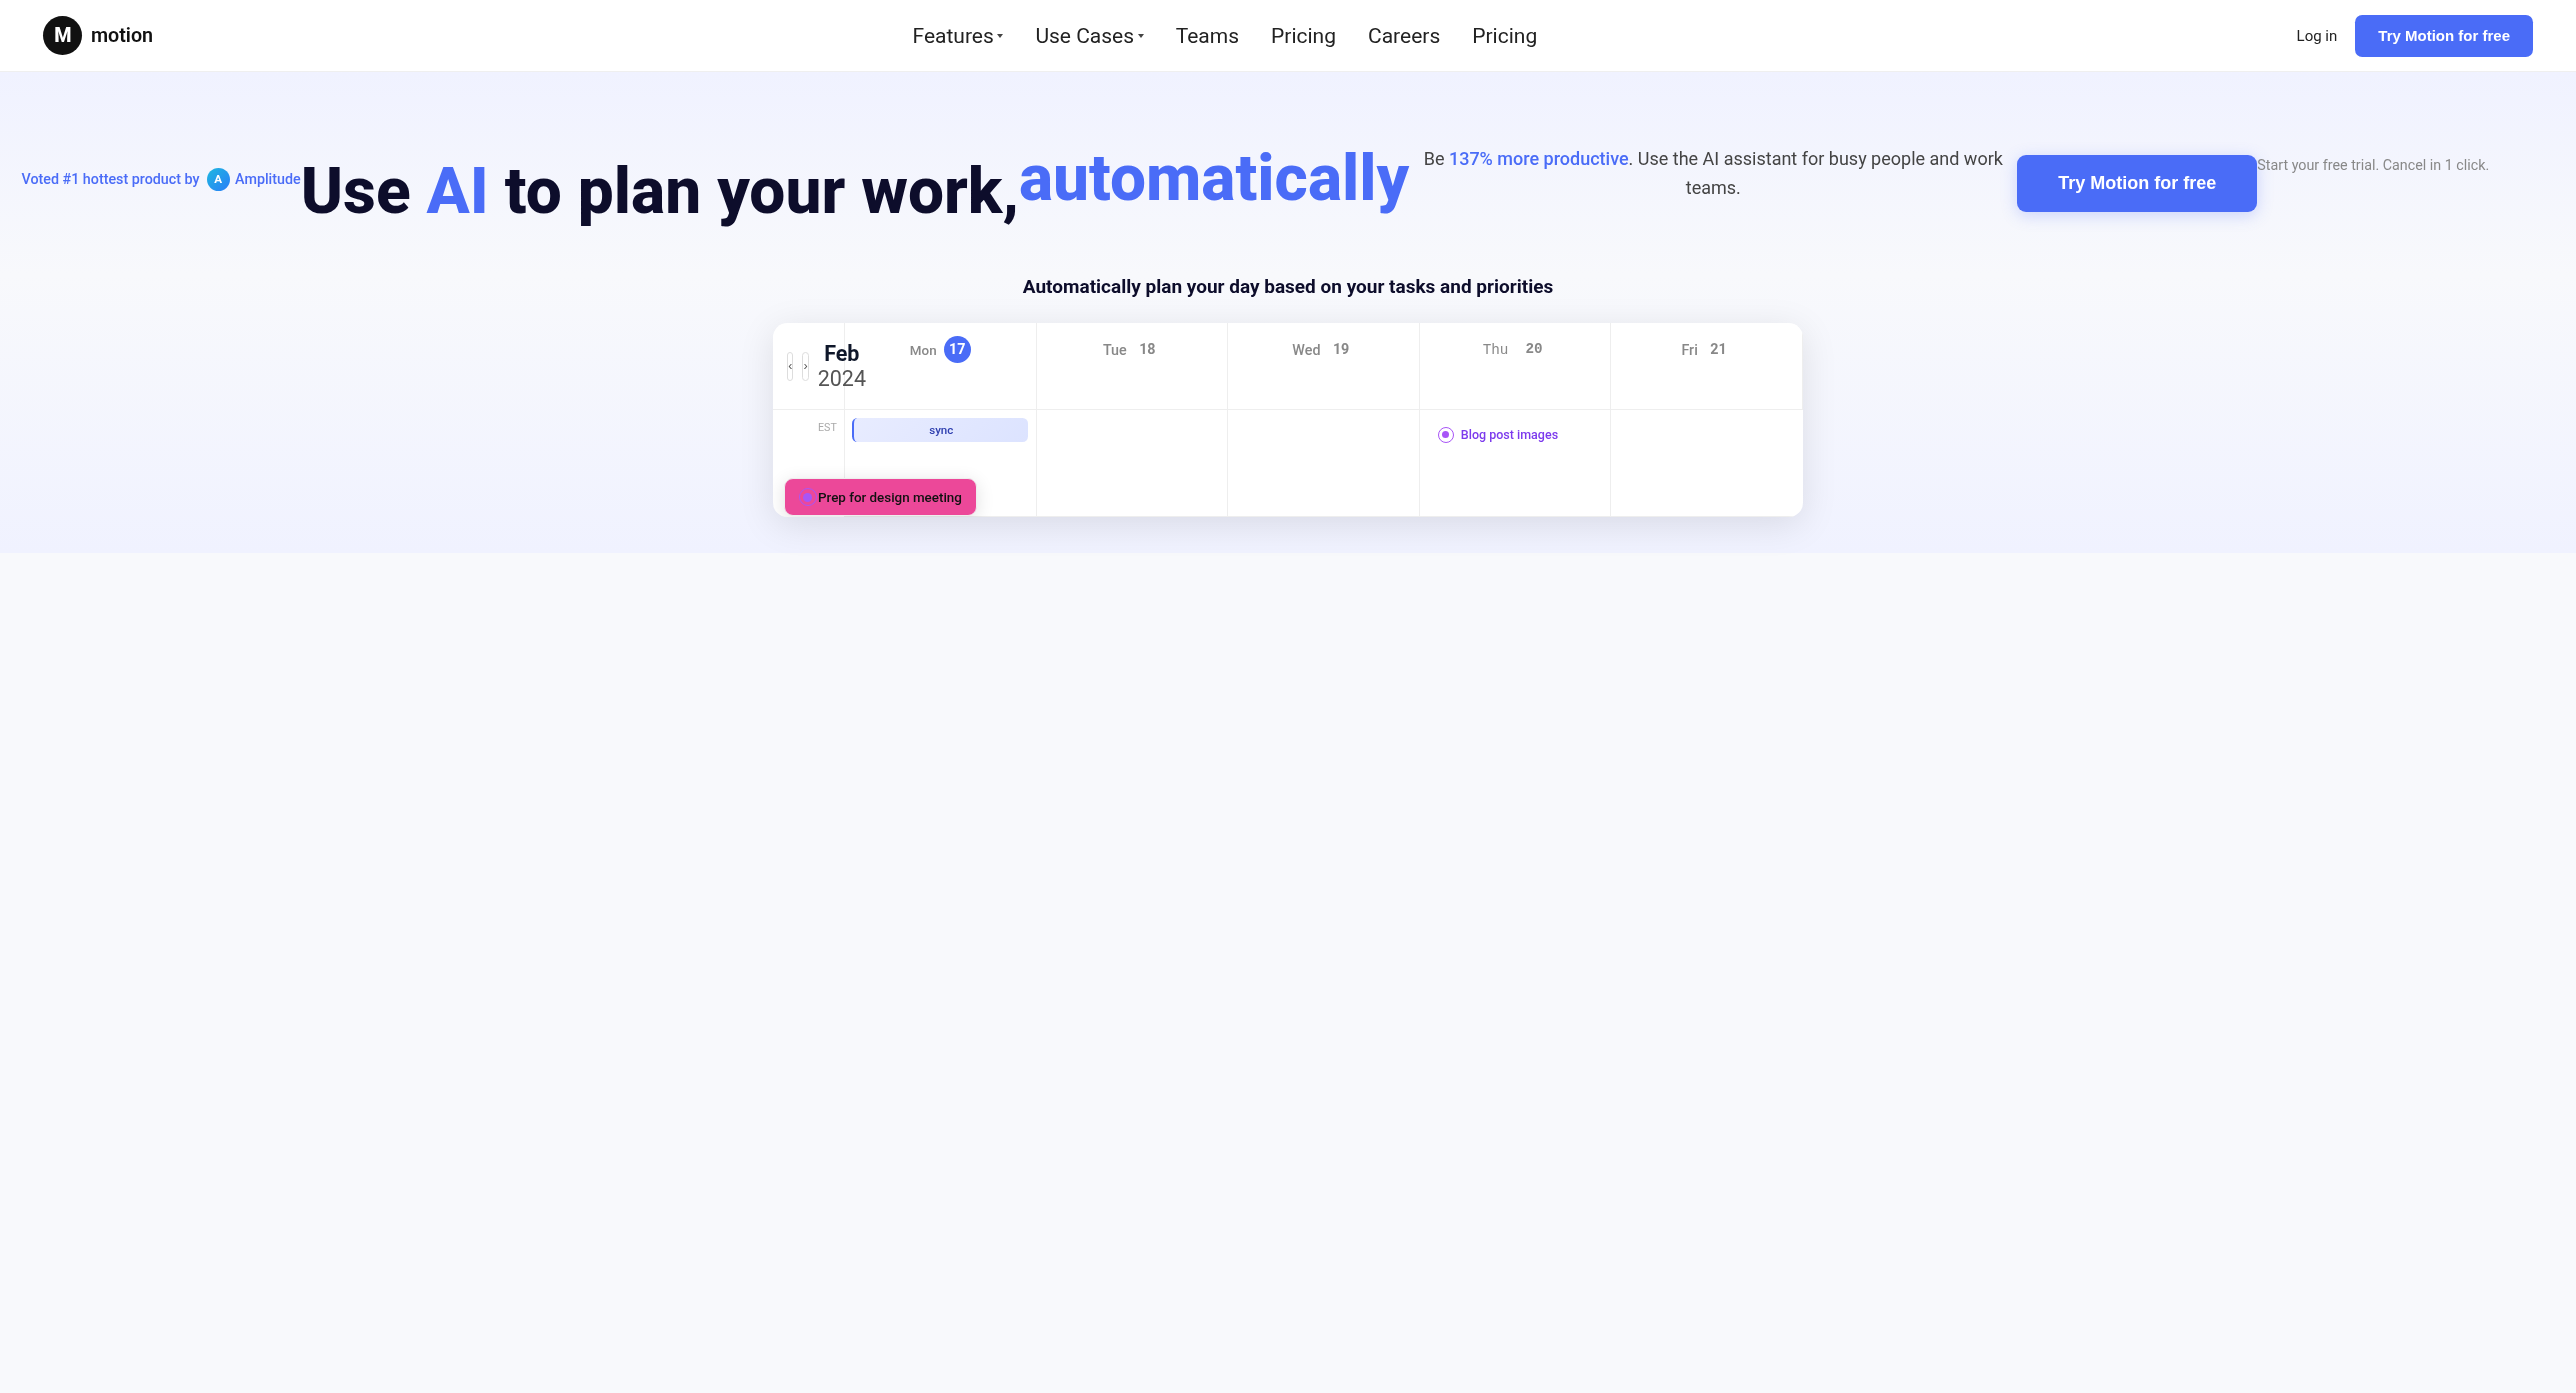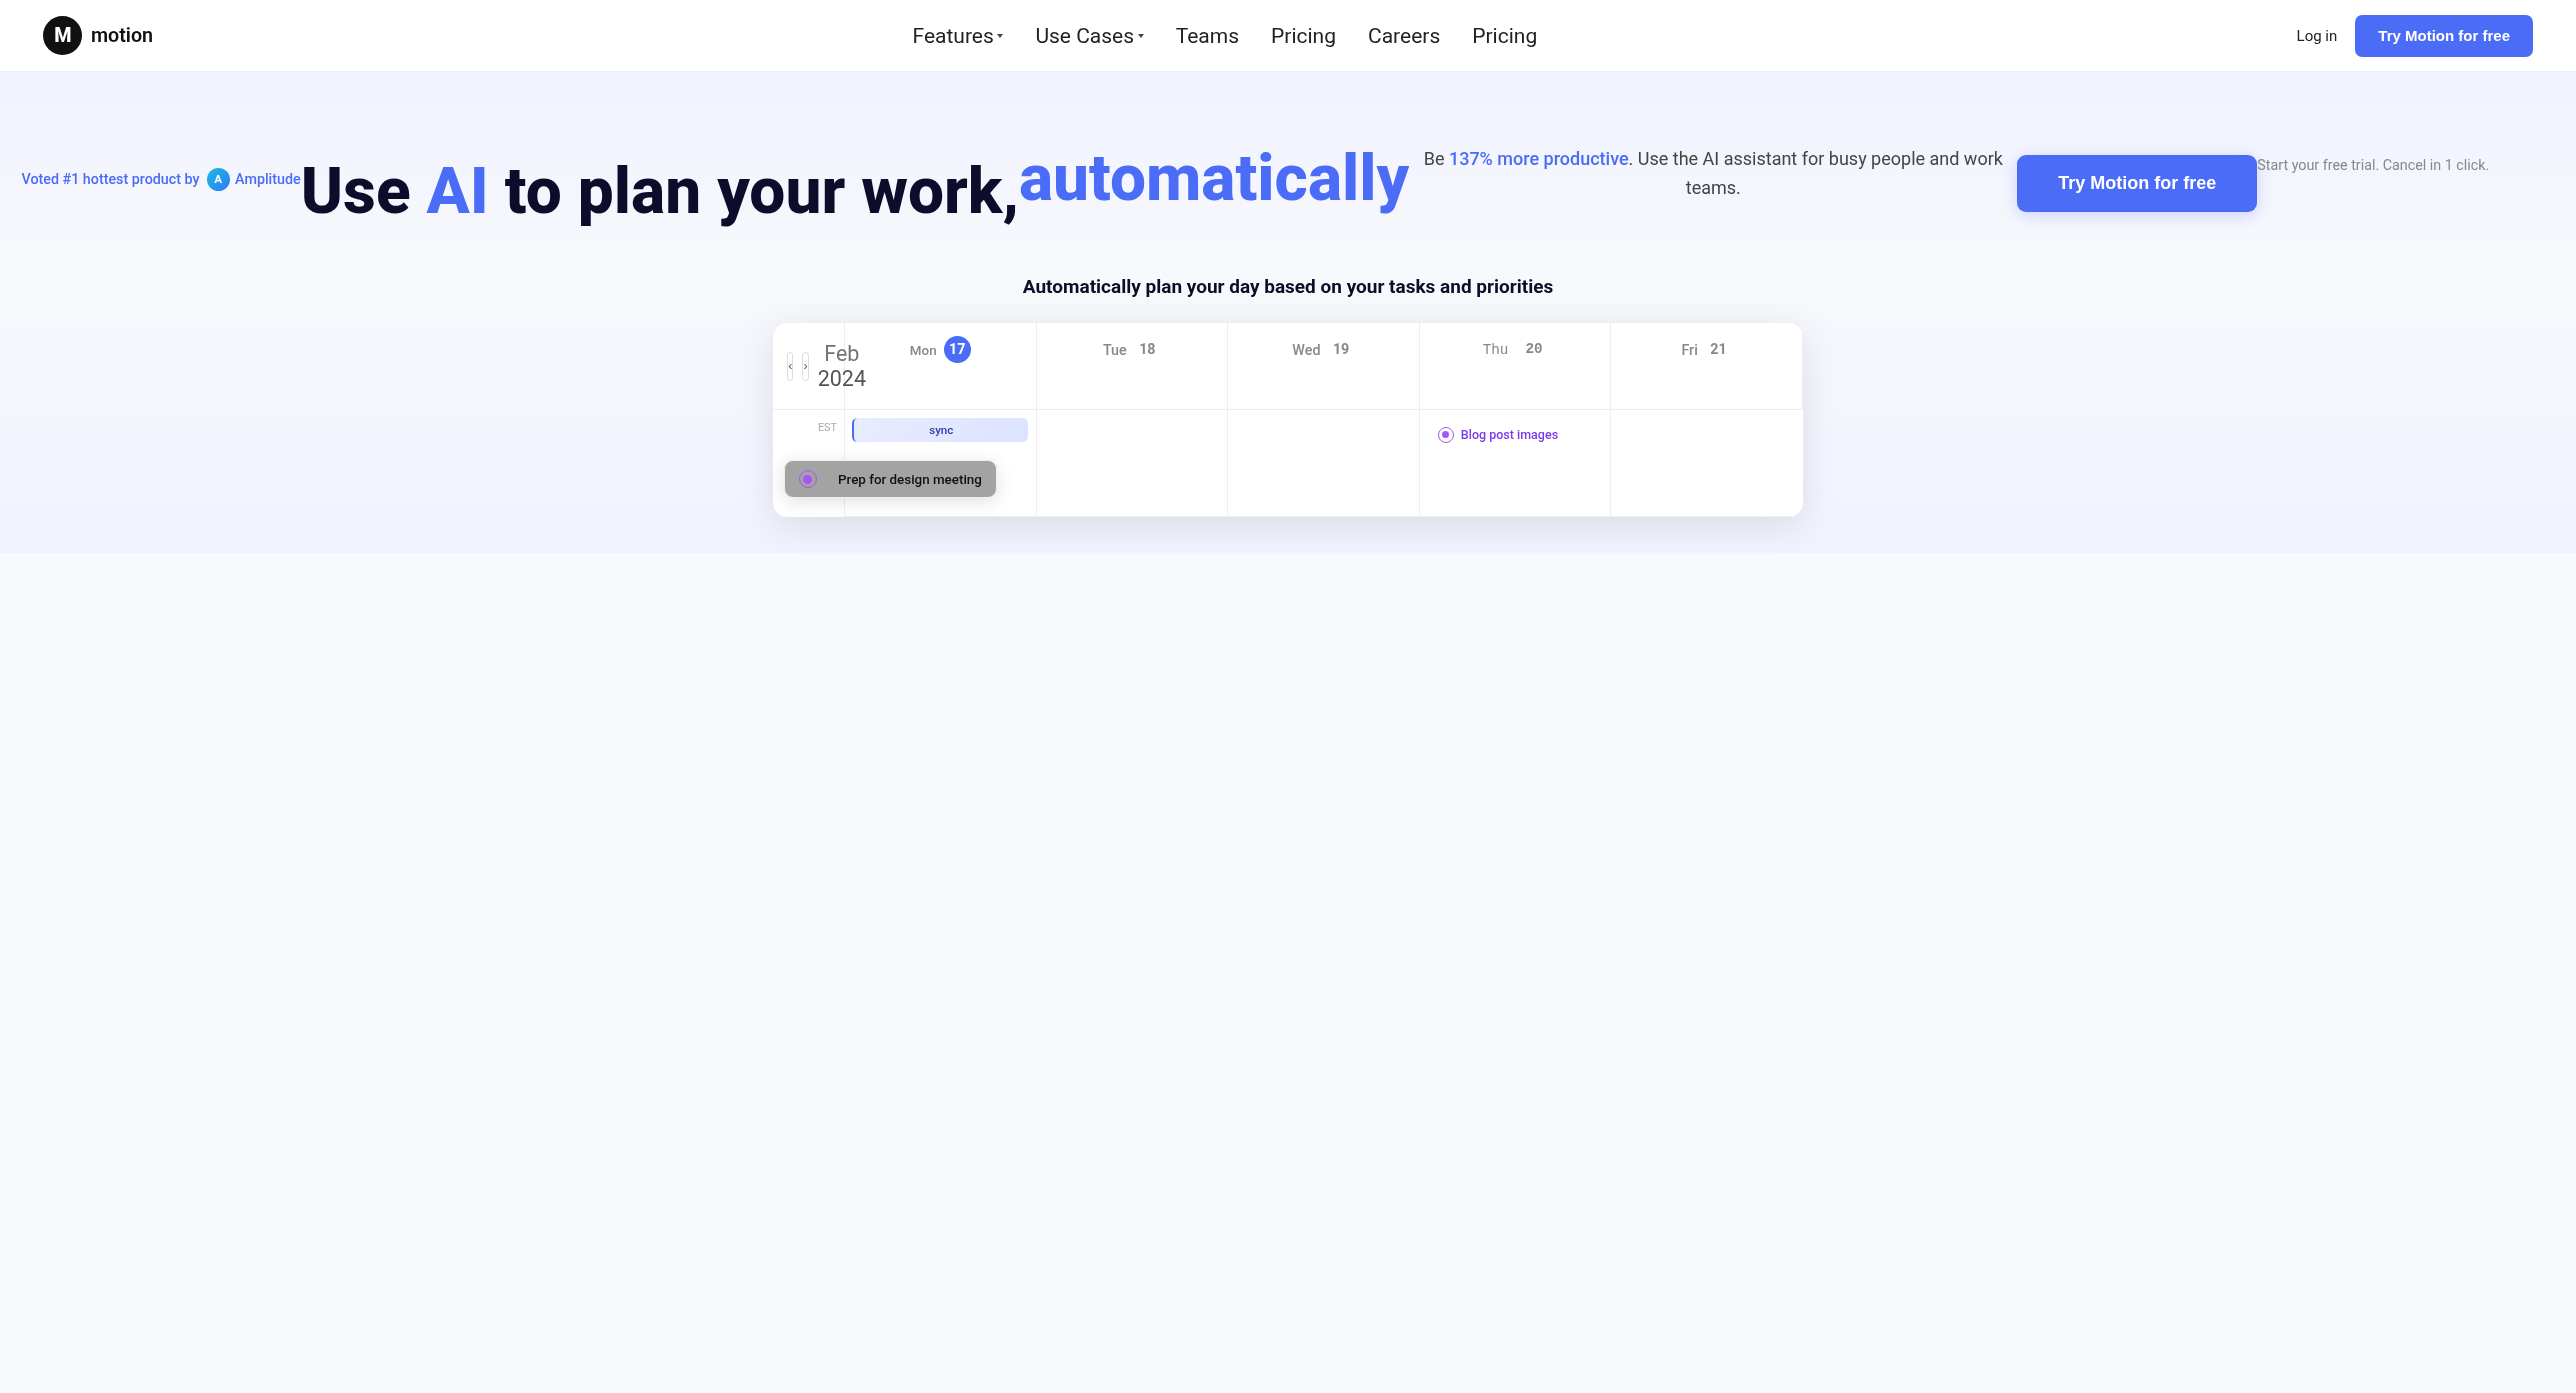--- a/index.html
+++ b/index.html
@@ -235,22 +235,22 @@
       color: #555;
     }
 
     .cal-month {
       font-size: 21.5px;
       font-weight: 700;
       color: #111;
     }
 
     .cal-month span {
-      font-weight: 400;
-      color: #737373;
+      font-weight: 700;
+      color: #0f172a;
     }
 
     .cal-col-header {
       padding: 12.5px 14.3px;
       font-size: 14.3px;
       font-weight: 500;
       color: #888;
       text-align: center;
       border-bottom: 0.9px solid #eee;
       border-right: 0.9px solid #eee;
@@ -284,30 +284,30 @@
     .cal-cell {
       border-right: 0.9px solid #eee;
       border-bottom: 0.9px solid #eee;
       min-height: 72px;
       padding: 7.2px;
     }
 
     
     .task-card {
       position: absolute;
-      bottom: 19px;
+      bottom: 1px;
       left: 10.7px;
-      background: #a3a3a3;
+      background: #ec4899;
       border: 0.9px solid #eee;
       border-radius: 9px;
       padding: 9px 14.3px;
       box-shadow: 0 3.6px 18px rgba(0,0,0,0.12);
       display: flex;
       align-items: center;
-      gap: 21px;
+      gap: 1px;
       font-size: 13.4px;
       font-weight: 500;
       color: #111;
       z-index: 10;
       white-space: nowrap;
     }
 
     .task-check {
       width: 18px;
       height: 18px;

